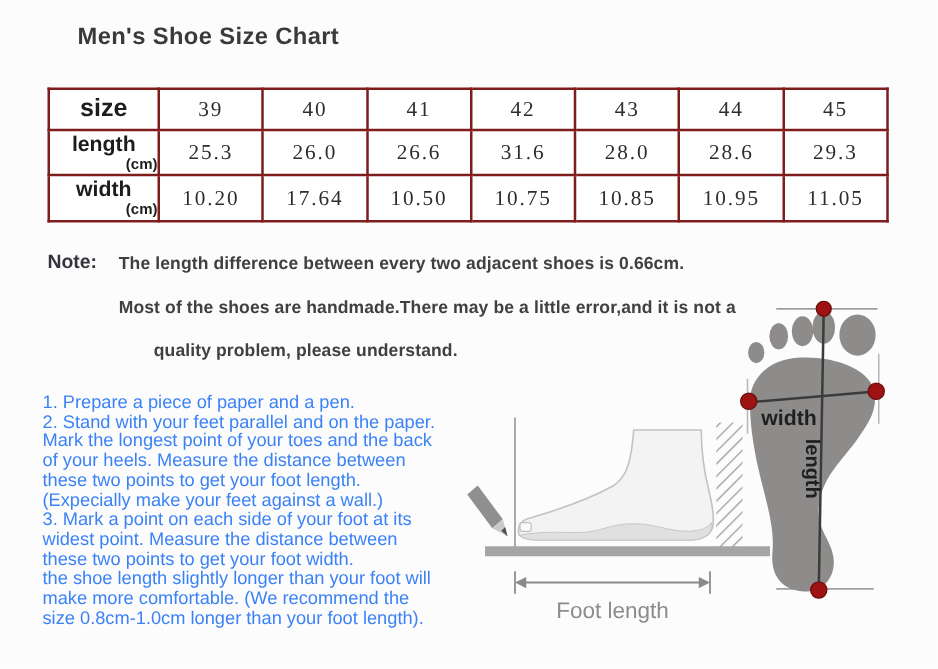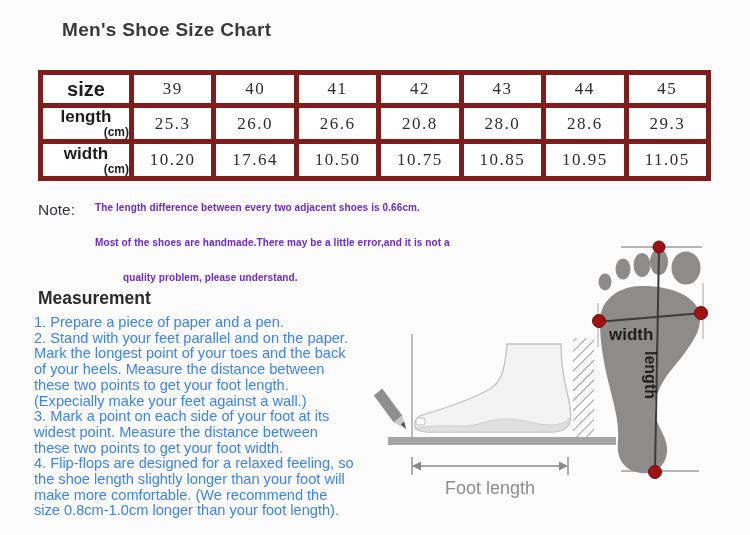--- a/index.html
+++ b/index.html
@@ -10,40 +10,40 @@
   .title {
     position:absolute; left:38px; top:19px;
     font-size:19px; font-weight:700; color:#3a3a3a; letter-spacing:.3px;margin-left:24px;
   }
   
   table.size-table {
     position:absolute; left:38px; top:70px; width:673px;
     border-collapse:collapse; background:#ffffff; table-layout:fixed;
   }
   table.size-table th, table.size-table td {
-    border:5px solid #7f1d1d; text-align:center; vertical-align:middle; padding:0;
+    border:2px solid #7f1d1d; text-align:center; vertical-align:middle; padding:0;
   }
   tr.r-size  { height:33px; }
   tr.r-len   { height:36px; }
   tr.r-wid   { height:37px; }
   th.rowhead { width:86px; font-weight:700; color:#1d1d1d; font-size:17px; line-height:1.05; }
   th.rowhead.size-head { font-size:20px; }
   th.rowhead .unit { display:block; font-size:12px; font-weight:700; color:#1d1d1d;text-align:right; }
   td.val {
     font-family:"Liberation Serif","DejaVu Serif",serif;
     font-size:17px; color:#2d2d2d; letter-spacing:1.5px;
   }
   
   .note-label {
     position:absolute; left:38px; top:201px;
-    font-size:15.5px; font-weight:400; color:#34343c;
+    font-size:15.5px; font-weight:700; color:#34343c;
   }
   .note-line {
-    position:absolute; left:95px; font-size:10px; font-weight:700;
-    color:#6d28d9; white-space:nowrap; letter-spacing:.1px;
+    position:absolute; left:95px; font-size:14px; font-weight:700;
+    color:#404040; white-space:nowrap; letter-spacing:.1px;
   }
   .note-line.l0 { top:202px; }
   .note-line.l1 { top:237px; }
   .note-line.l2 { top:272px;margin-left:28px; }
   
   .meas-heading {
     position:absolute; left:38px; top:288px;
     font-size:17.5px; font-weight:700; color:#2b2b2b;
   }
   .instructions { position:absolute; left:34px; top:315px; width:365px; }
@@ -72,21 +72,21 @@
       <td class="val">42</td>
       <td class="val">43</td>
       <td class="val">44</td>
       <td class="val">45</td>
     </tr>
     <tr class="r-len">
       <th class="rowhead"><span>length</span><span class="unit">(cm)</span></th>
       <td class="val">25.3</td>
       <td class="val">26.0</td>
       <td class="val">26.6</td>
-      <td class="val">20.8</td>
+      <td class="val">31.6</td>
       <td class="val">28.0</td>
       <td class="val">28.6</td>
       <td class="val">29.3</td>
     </tr>
     <tr class="r-wid">
       <th class="rowhead"><span>width</span><span class="unit">(cm)</span></th>
       <td class="val">10.20</td>
       <td class="val">17.64</td>
       <td class="val">10.50</td>
       <td class="val">10.75</td>
@@ -95,33 +95,31 @@
       <td class="val">11.05</td>
     </tr>
   </tbody>
     </table>
 
   <div class="note-label">Note:</div>
   <div class="note-line l0">The length difference between every two adjacent shoes is 0.66cm.</div>
   <div class="note-line l1">Most of the shoes are handmade.There may be a little error,and it is not a</div>
   <div class="note-line l2">quality problem, please understand.</div>
 
-  <div class="meas-heading">Measurement</div>
 
   <div class="instructions">
     <div class="instr-line">1. Prepare a piece of paper and a pen.</div>
     <div class="instr-line">2. Stand with your feet parallel and on the paper.</div>
     <div class="instr-line">Mark the longest point of your toes and the back</div>
     <div class="instr-line">of your heels. Measure the distance between</div>
     <div class="instr-line">these two points to get your foot length.</div>
     <div class="instr-line">(Expecially make your feet against a wall.)</div>
     <div class="instr-line"> 3. Mark a point on each side of your foot at its</div>
     <div class="instr-line">widest point. Measure the distance between</div>
     <div class="instr-line">these two points to get your foot width.</div>
-    <div class="instr-line"> 4. Flip-flops are designed for a relaxed feeling, so</div>
     <div class="instr-line">the shoe length slightly longer than your foot will</div>
     <div class="instr-line">make more comfortable. (We recommend the</div>
     <div class="instr-line">size 0.8cm-1.0cm longer than your foot length).</div>
   </div>
 
   <svg class="side-diagram" width="252" height="202" viewBox="0 0 252 202">
     <defs>
       <pattern id="hatch" width="7" height="7" patternUnits="userSpaceOnUse" patternTransform="rotate(45)">
         <line x1="0" y1="0" x2="0" y2="7" stroke="#9a9a9a" stroke-width="2"></line>
       </pattern>

